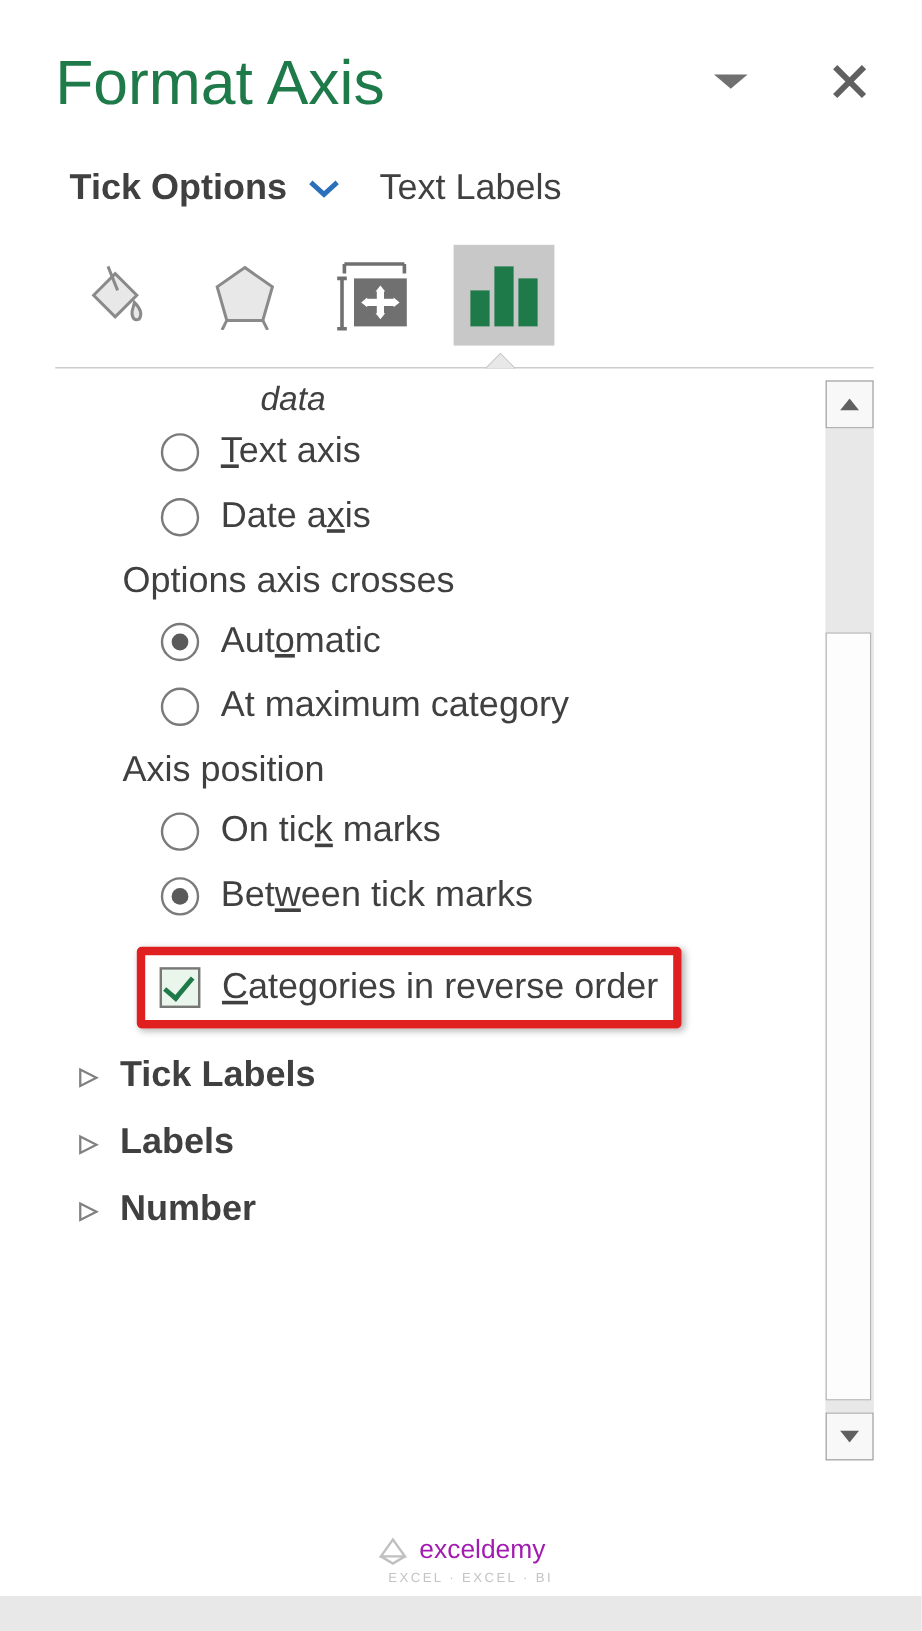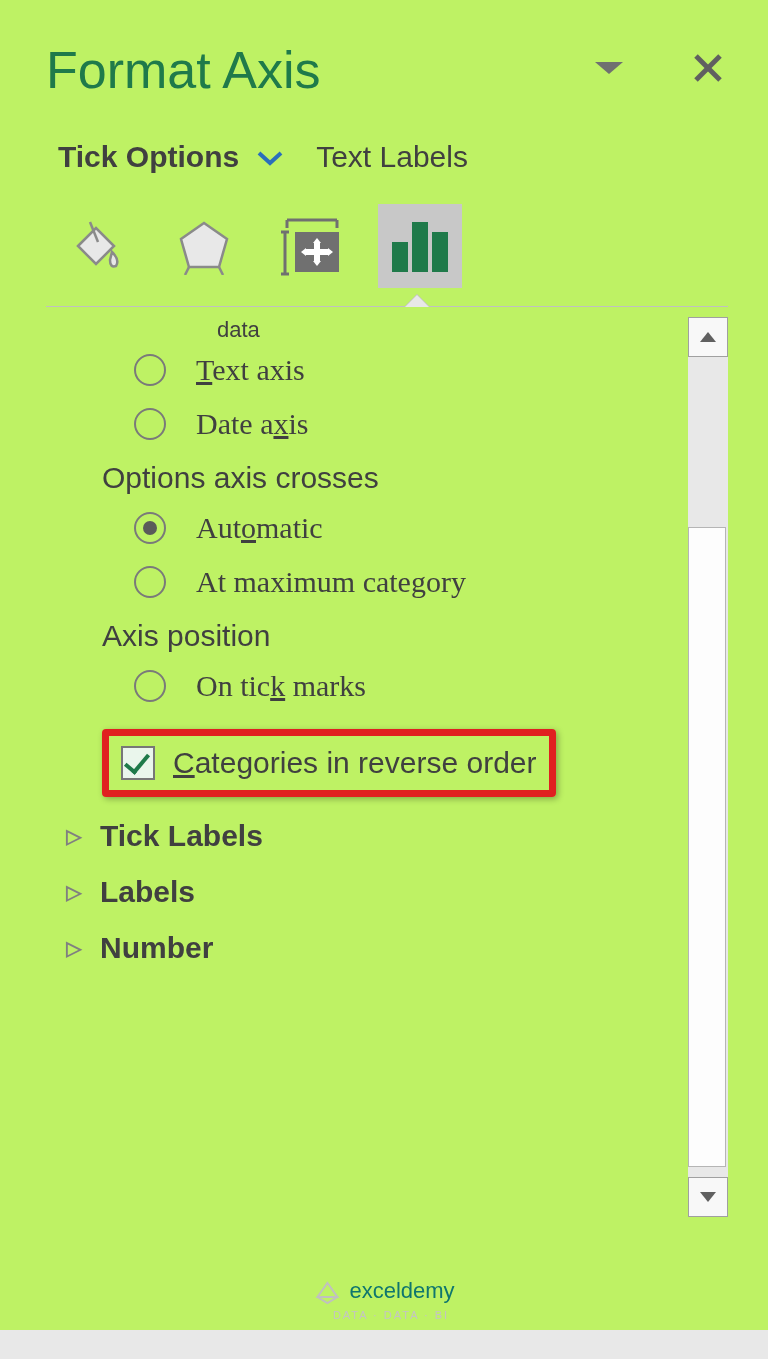--- a/index.html
+++ b/index.html
@@ -11,21 +11,21 @@
     position: relative;
     overflow: hidden;
   }
   .pane {
     position: absolute;
     left: 0;
     top: 0;
     width: 768px;
     height: 1330px;
     padding: 40px 40px 20px 46px;
-    background: #bef264;
+    background: #ffffff;
   }
   .title-row {
     display: flex;
     align-items: center;
     margin-bottom: 40px;
   }
   .pane-title {
     color: #1f7a4a;
     font-size: 52px;
     font-weight: 300;
@@ -135,25 +135,24 @@
     background: #fdfdfd;
     border: 1px solid #b5b5b5;
     cursor: pointer;
   }
   .opt-label {
     font-weight: 400;
     margin: 18px 0 16px 0;
   }
   .radio-row {
     display: flex;
-    align-items: center;
+    align-items: flex-end;
     margin: 10px 0 20px 32px;
-    gap: 30px;
-    cursor: pointer;
-    font-family: Liberation Serif, serif;
+    gap: 18px;
+    cursor: pointer;
   }
   .radio {
     width: 32px;
     height: 32px;
     border: 2px solid #7a7a7a;
     border-radius: 50%;
     position: relative;
     flex-shrink: 0;
   }
   .radio.checked::after {
@@ -200,21 +199,21 @@
     width: 10px; height: 20px;
     border-right: 4px solid #1f7a4a;
     border-bottom: 4px solid #1f7a4a;
     transform: rotate(40deg);
   }
   .highlight-box {
     border: 7px solid #e02020;
     border-radius: 4px;
     padding: 4px 6px;
     display: inline-flex;
-    margin-left: 0;
+    margin-left: 12px;
     margin-top: 6px;
     box-shadow: 2px 2px 6px rgba(0,0,0,0.3);
   }
   .section-row {
     display: flex;
     align-items: center;
     gap: 12px;
     margin: 22px 0;
     font-weight: 600;
     cursor: pointer;
@@ -227,37 +226,38 @@
     text-align: center;
   }
   .watermark {
     position: absolute;
     bottom: 54px;
     left: 50%;
     transform: translateX(-50%);
     display: flex;
     align-items: center;
     gap: 8px;
-    color: #0f766e;
+    color: #a21caf;
     font-size: 22px;
   }
   .watermark-sub {
     position: absolute;
     bottom: 38px;
     left: 50%;
     transform: translateX(-44%);
     color: #c4c4c4;
     font-size: 11px;
     letter-spacing: 2px;
   }
   .truncated-label{
     margin-left: 115px;
-    font-size: 22px;
+    font-size: 28px;
     color: #404040;
     margin-bottom: 8px;
+    font-style: italic;
   }
   .two-line { max-width: 230px; line-height: 1.3; }
 </style>
 </head>
 <body>
 
 <div class="pane">
 
   <div class="title-row">
     <div class="pane-title">Format Axis</div>
@@ -355,20 +355,24 @@
         <div class="radio"></div>
         <span class="radio-label">At maximum cate<span class="u">g</span>ory</span>
       </div>
 
       <div class="opt-label">Axis position</div>
 
       <div class="radio-row">
         <div class="radio"></div>
         <span class="radio-label">On tic<span class="u">k</span> marks</span>
       </div>
+      <div class="radio-row">
+        <div class="radio checked"></div>
+        <span class="radio-label">Bet<span class="u">w</span>een tick marks</span>
+      </div>
 
       <div class="highlight-box">
         <div class="check-row" style="margin:0;">
           <div class="checkbox checked"></div>
           <span><span class="u">C</span>ategories in reverse order</span>
         </div>
       </div>
 
       <div class="section-row">
         <span class="tri">▷</span>
@@ -405,13 +409,13 @@
 
 </div>
 
 <div class="watermark">
   <svg width="28" height="28" viewBox="0 0 28 28">
     <path d="M4 20 L14 6 L24 20 Z" fill="none" stroke="#c0c0c0" stroke-width="2"></path>
     <path d="M4 20 L14 26 L24 20" fill="none" stroke="#c0c0c0" stroke-width="2"></path>
   </svg>
   <span>exceldemy</span>
 </div>
-<div class="watermark-sub">DATA · DATA · BI</div>
+<div class="watermark-sub">EXCEL · EXCEL · BI</div>
 
 </body></html>

